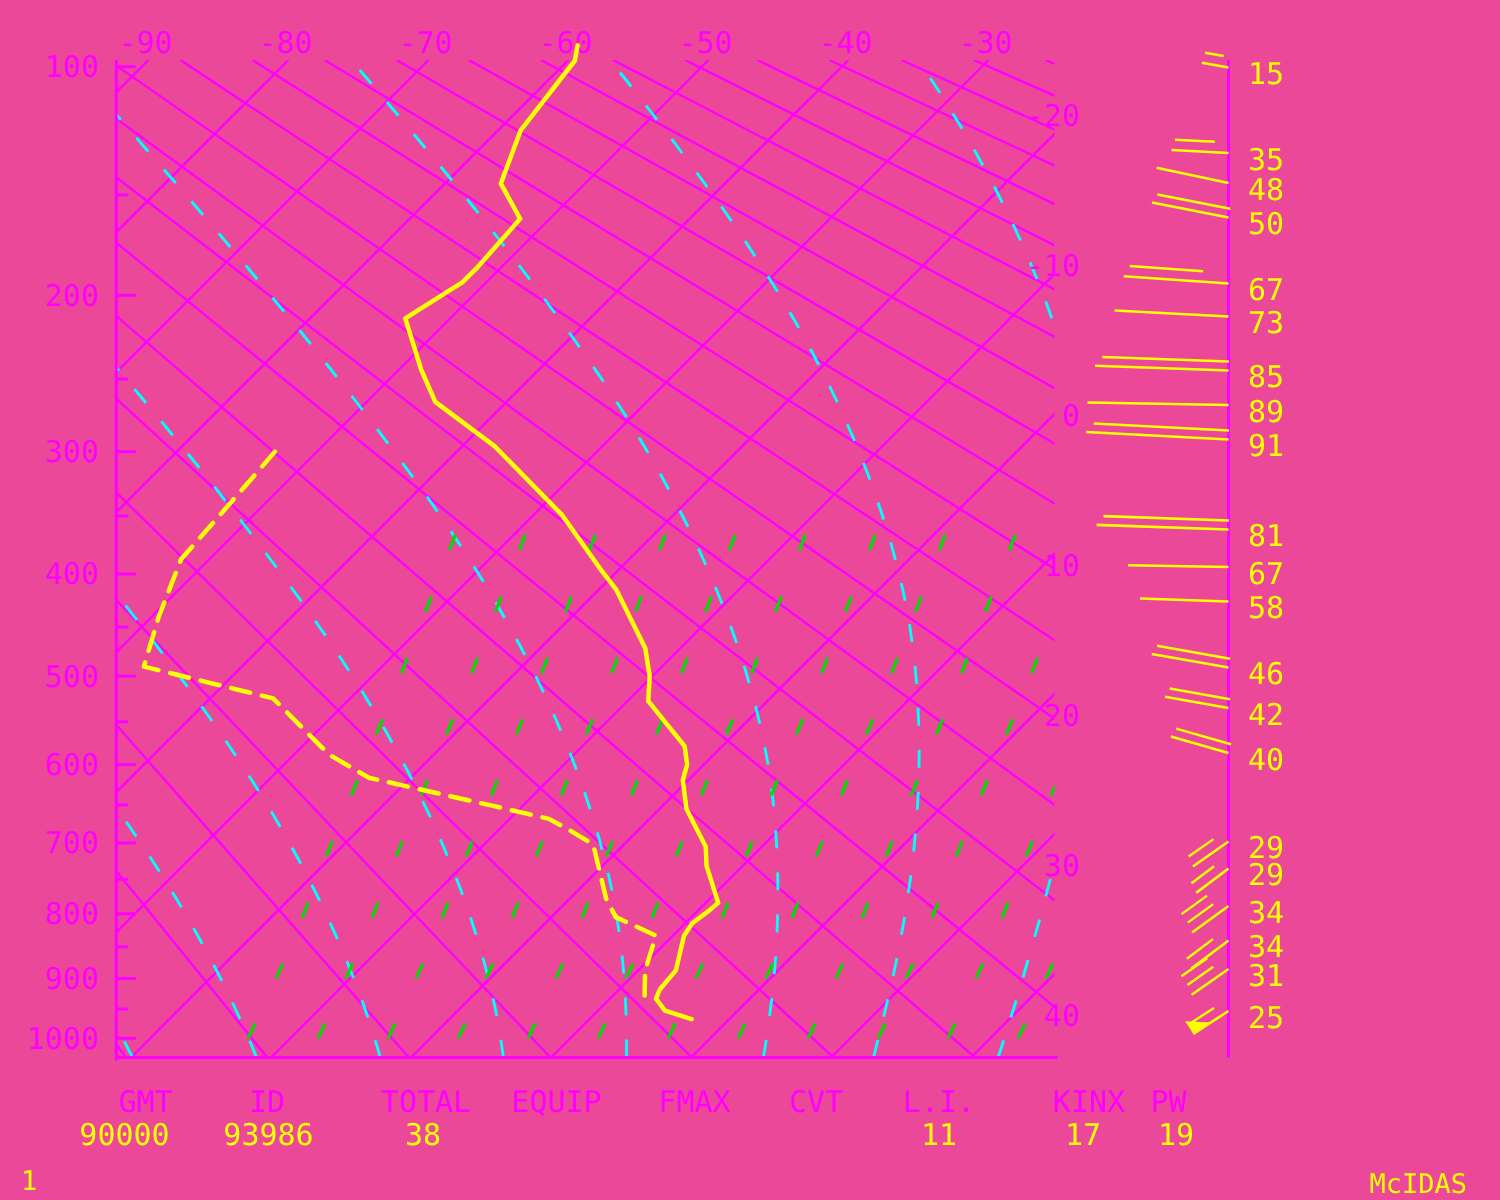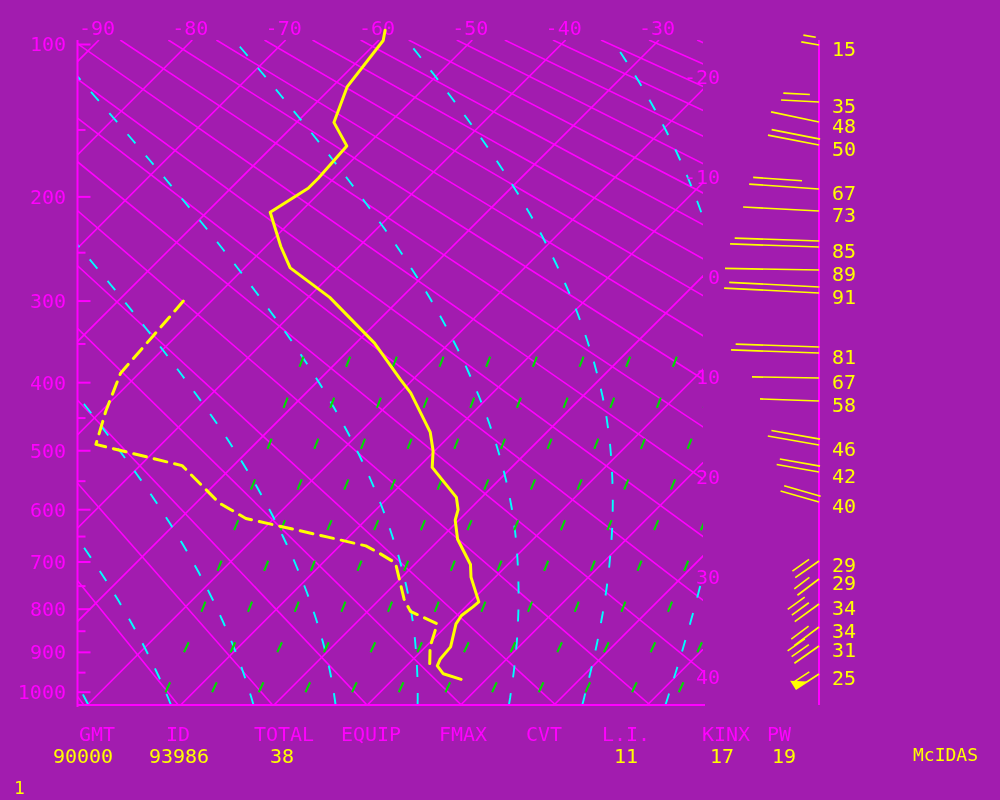--- a/index.html
+++ b/index.html
@@ -1,20 +1,20 @@
 <!DOCTYPE html>
 <html><head>
 <meta charset="utf-8">
 <style>
   html,body{margin:0;padding:0;background:#000;}
-  .screen{position:relative;width:1000px;height:800px;background:#a21caf;overflow:hidden;
+  .screen{position:relative;width:1000px;height:800px;background:#ec4899;overflow:hidden;
           font-family:"DejaVu Sans Mono","Liberation Mono",monospace;}
   .corner{position:absolute;color:#ffff00;font-size:18px;line-height:18px;}
   #page-num{left:14px;top:779px;}
-  #brand{right:22px;top:746px;}
+  #brand{right:22px;top:781px;}
   svg text{font-family:"DejaVu Sans Mono","Liberation Mono",monospace;}
 </style>
 </head>
 <body>
 
 <div class="screen">
   <svg id="skewt" width="1000" height="800" viewBox="0 0 1000 800">
       <defs>
         <clipPath id="plotclip">
           <rect x="77.5" y="40" width="625.5" height="665"></rect>

